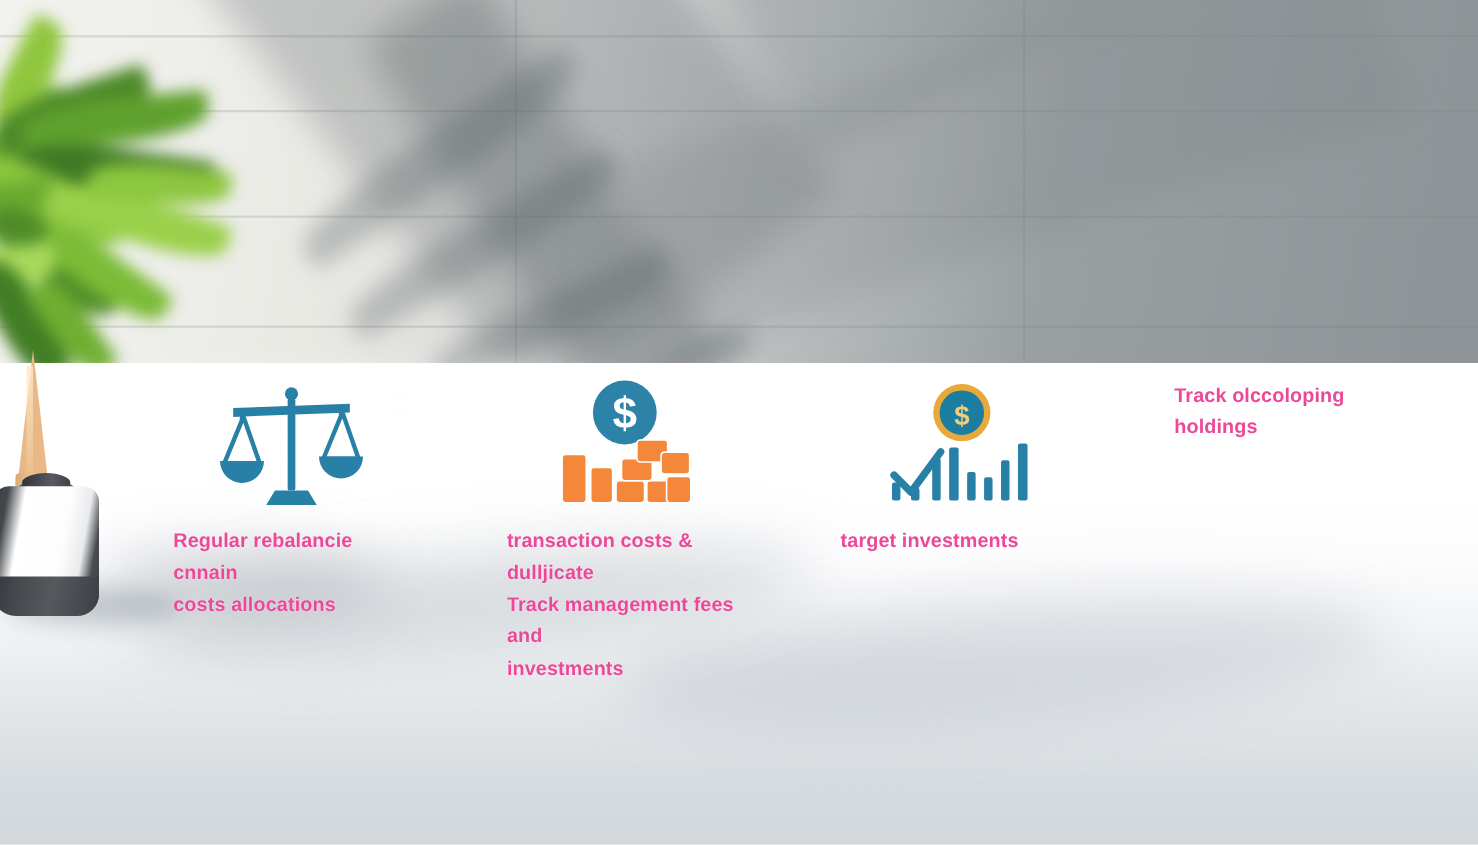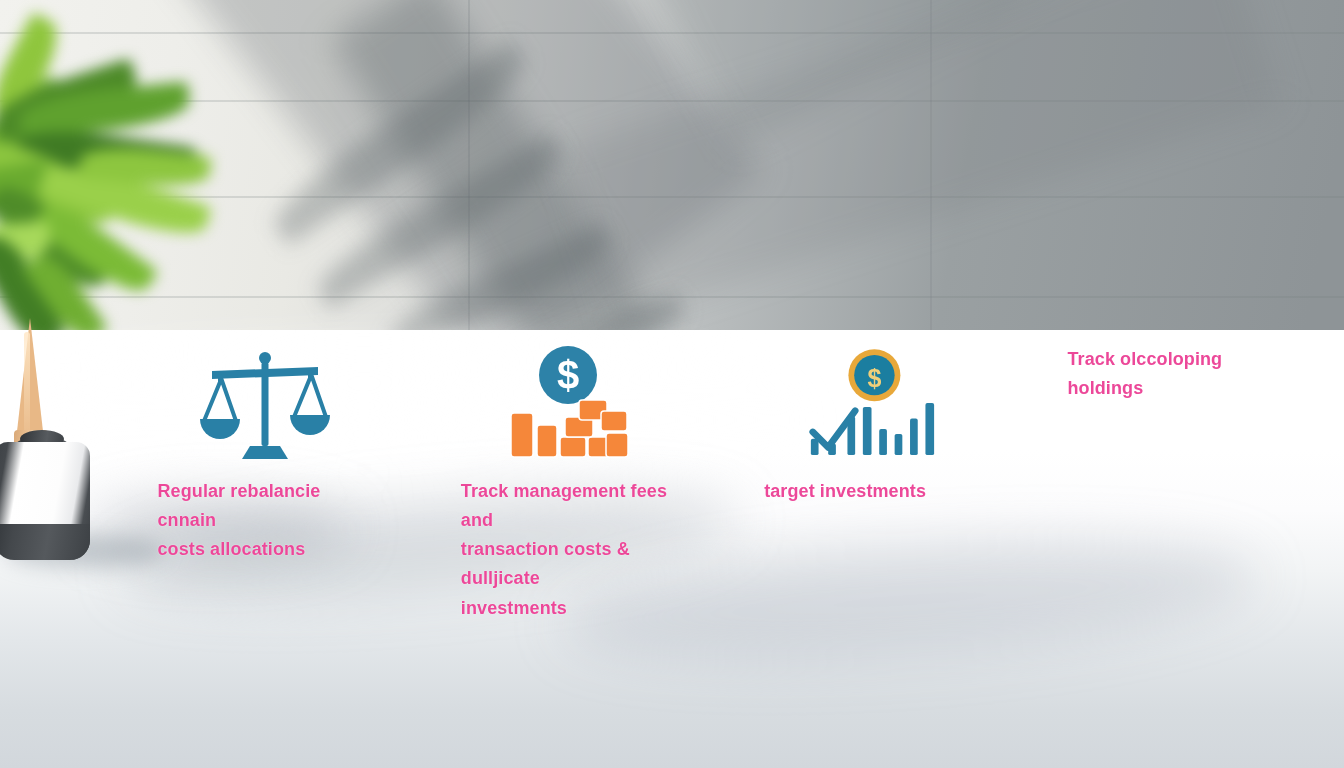--- a/index.html
+++ b/index.html
@@ -258,22 +258,22 @@
             <rect x="57" y="92" width="26" height="20" rx="3"></rect>
             <rect x="85" y="92" width="26" height="20" rx="3"></rect>
             <rect x="62" y="72" width="28" height="20" rx="3"></rect>
             <rect x="76" y="55" width="28" height="20" rx="3"></rect>
             <rect x="98" y="66" width="26" height="20" rx="3"></rect>
             <rect x="103" y="88" width="22" height="24" rx="3"></rect>
           </g>
         </svg>
       </div>
       <div class="caption">
+        <div>transaction costs &amp; dulljicate</div>
         <div>Track management fees and</div>
-        <div>transaction costs &amp; dulljicate</div>
         <div>investments</div>
       </div>
     </div>
 
     <div class="card">
       <div class="icon-box">
         <svg width="135" height="120" viewBox="0 0 135 120" aria-hidden="true">
           <circle cx="70" cy="29" r="27" fill="#e8a83a"></circle>
           <circle cx="70" cy="29" r="21" fill="#1b7ea0"></circle>
           <text x="70" y="41" text-anchor="middle" font-family="'Liberation Sans', sans-serif" font-size="26" font-weight="bold" fill="#f0cf7a">$</text>

